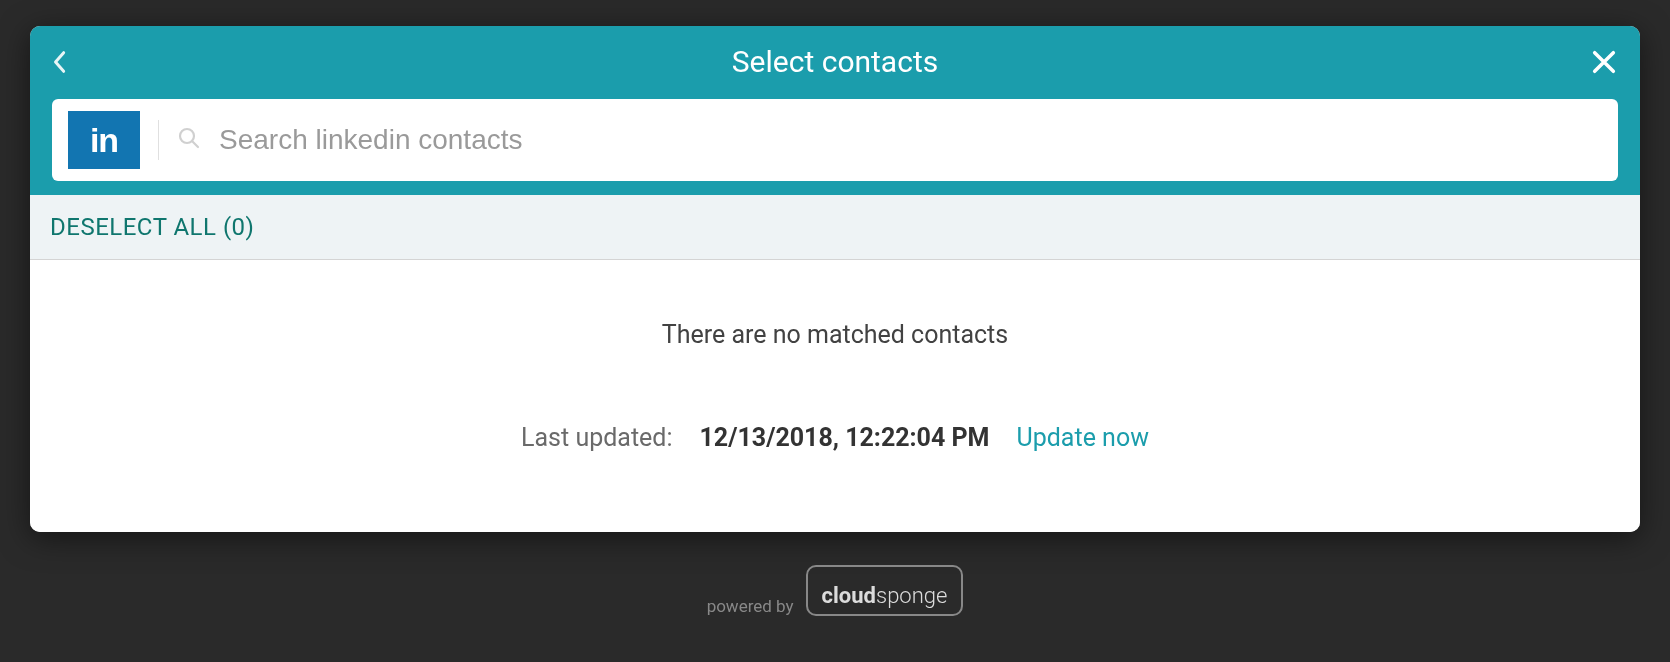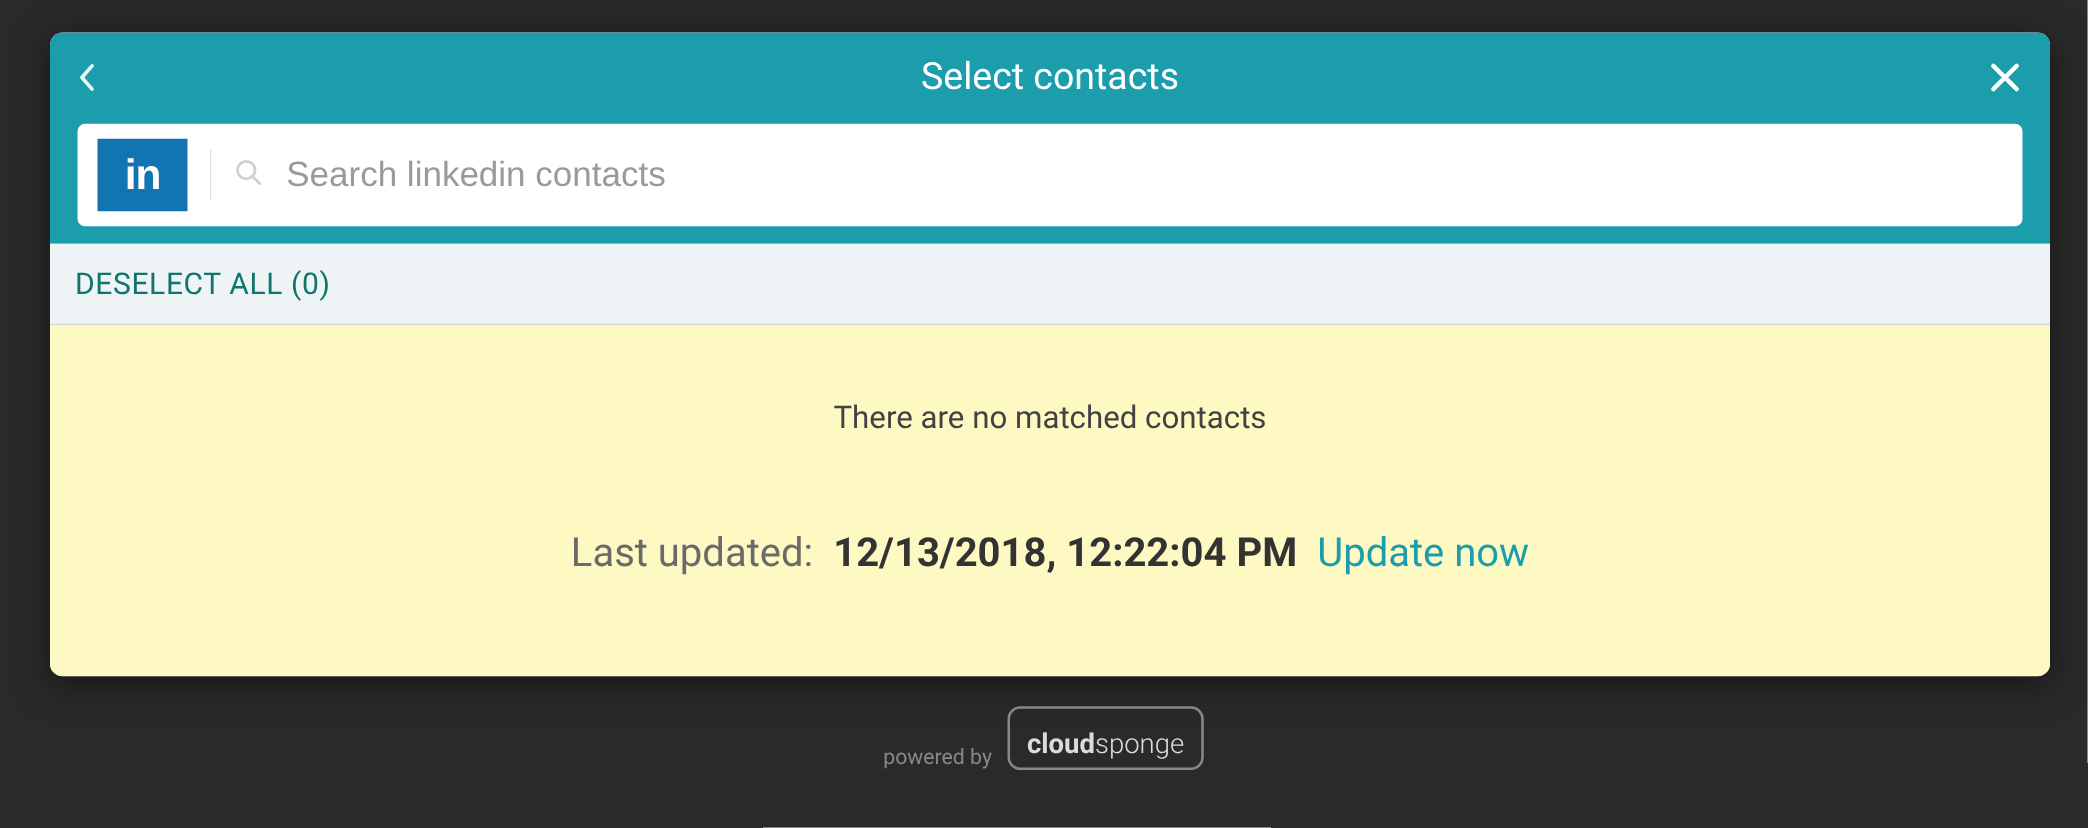--- a/index.html
+++ b/index.html
@@ -11,21 +11,21 @@
       font-family: -apple-system, BlinkMacSystemFont, "Segoe UI", Roboto, Helvetica, Arial, sans-serif;
       background: #2a2a2a;
       width: 1670px;
       height: 662px;
       overflow: hidden;
       position: relative;
     }
     .modal {
       position: absolute;
       top: 26px;
-      left: 40px;
+      left: 30px;
       right: 30px;
       background: #e8e8e8;
       border-radius: 10px;
       overflow: hidden;
       box-shadow: 0 6px 30px rgba(0,0,0,0.5);
     }
     .modal-header {
       background: #1b9dac;
       padding: 18px 22px 14px 22px;
     }
@@ -122,35 +122,35 @@
     }
     .deselect-btn {
       color: #0f766e;
       font-size: 24px;
       font-weight: 400;
       letter-spacing: 0.5px;
       cursor: pointer;
       display: inline-block;
     }
     .body {
-      background: #fef9c3;
+      background: #ffffff;
       padding: 60px 20px 80px 20px;
       text-align: center;
     }
     .empty-message {
       color: #424242;
       font-size: 25px;
       margin-bottom: 74px;
     }
     .last-updated-row {
       display: flex;
       justify-content: center;
       align-items: baseline;
-      gap: 16px;
-      font-size: 32px;
+      gap: 27px;
+      font-size: 25px;
     }
     .last-updated-label {
       color: #6a6a6a;
     }
     .last-updated-value {
       color: #333333;
       font-weight: 700;
     }
     .update-link {
       color: #1b9dac;

